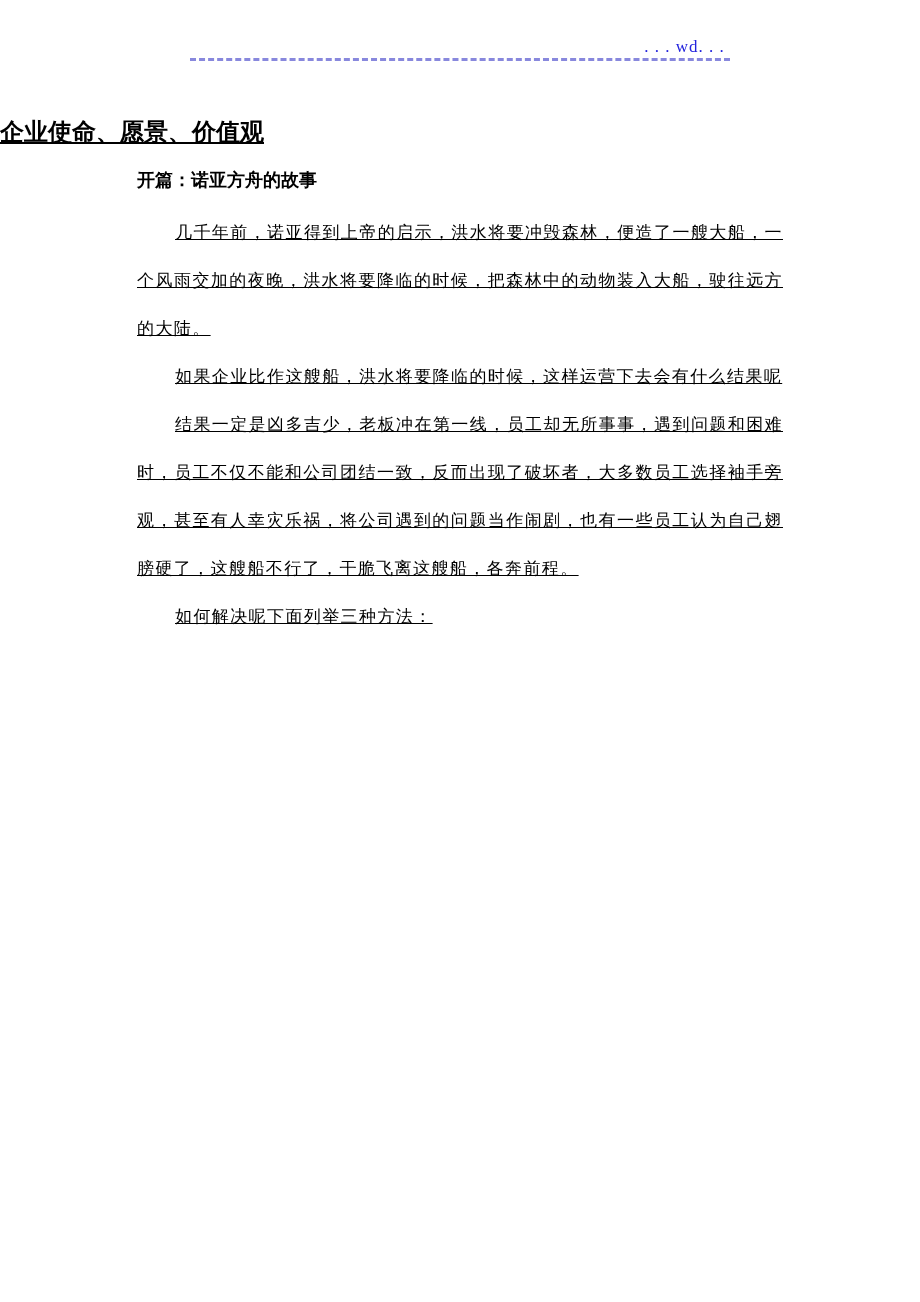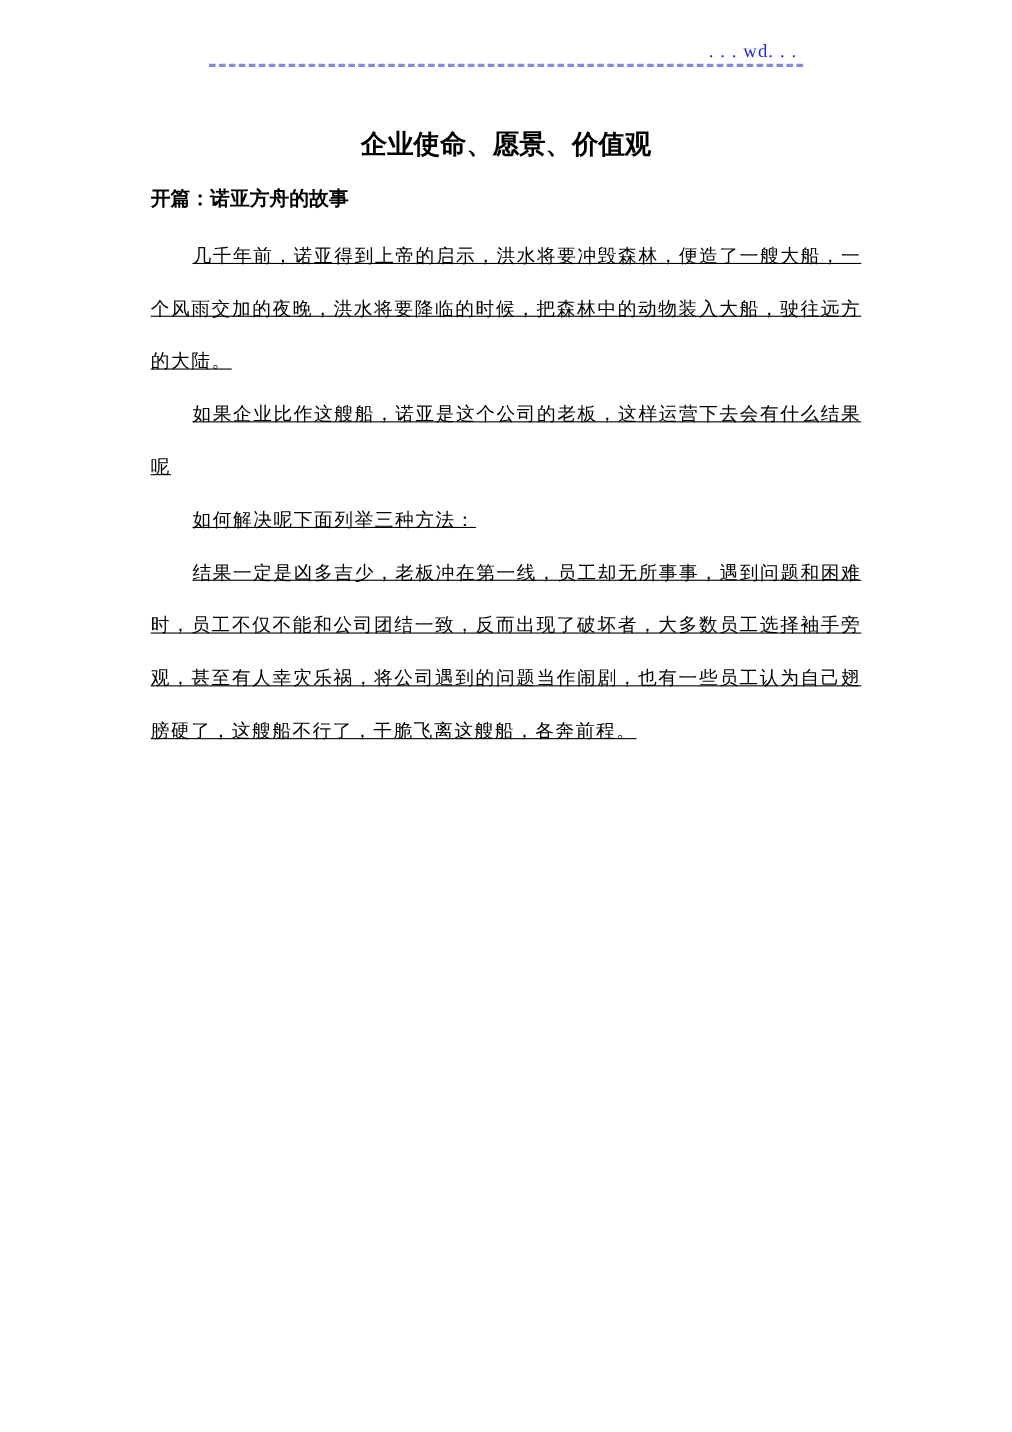--- a/index.html
+++ b/index.html
@@ -25,24 +25,25 @@
   .header-watermark {
     font-family: "Liberation Serif", "DejaVu Serif", serif;
     font-size: 17px;
     color: #2222dd;
     letter-spacing: 1px;
     line-height: 21px;
     white-space: pre;
   }
   .doc-title {
     margin: 56px 0 0 0;
-    text-align: center;
+    text-align: left;
     font-size: 24px;
     font-weight: bold;
     line-height: 30px;
+    text-decoration: underline;
   }
   .section-heading {
     margin: 20px 0 0 137px;
     font-size: 18px;
     font-weight: bold;
     line-height: 26px;
   }
   .content {
     width: 646px;
     margin: 16px auto 0 auto;
@@ -66,18 +67,18 @@
   <div class="header">
     <span class="header-watermark">. . . wd. . . </span>
   </div>
 
   <h1 class="doc-title">企业使命、愿景、价值观</h1>
 
   <h2 class="section-heading">开篇：诺亚方舟的故事</h2>
 
   <div class="content">
     <p>几千年前，诺亚得到上帝的启示，洪水将要冲毁森林，便造了一艘大船，一个风雨交加的夜晚，洪水将要降临的时候，把森林中的动物装入大船，驶往远方的大陆。</p>
-    <p>如果企业比作这艘船，诺亚是这个公司的老板，这样运营下去会有什么结果呢</p>
+    <p>如果企业比作这艘船，洪水将要降临的时候，这样运营下去会有什么结果呢</p>
+    <p>结果一定是凶多吉少，老板冲在第一线，员工却无所事事，遇到问题和困难时，员工不仅不能和公司团结一致，反而出现了破坏者，大多数员工选择袖手旁观，甚至有人幸灾乐祸，将公司遇到的问题当作闹剧，也有一些员工认为自己翅膀硬了，这艘船不行了，干脆飞离这艘船，各奔前程。</p>
     <p>如何解决呢下面列举三种方法：</p>
-    <p>结果一定是凶多吉少，老板冲在第一线，员工却无所事事，遇到问题和困难时，员工不仅不能和公司团结一致，反而出现了破坏者，大多数员工选择袖手旁观，甚至有人幸灾乐祸，将公司遇到的问题当作闹剧，也有一些员工认为自己翅膀硬了，这艘船不行了，干脆飞离这艘船，各奔前程。</p>
   </div>
 
 </div>
 
 </body></html>

